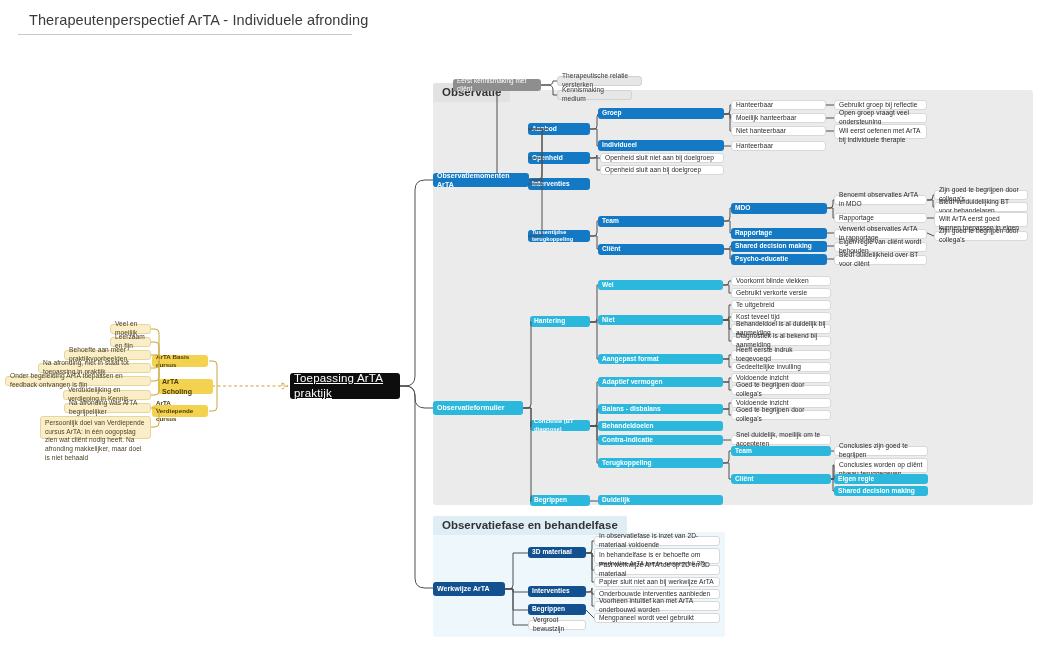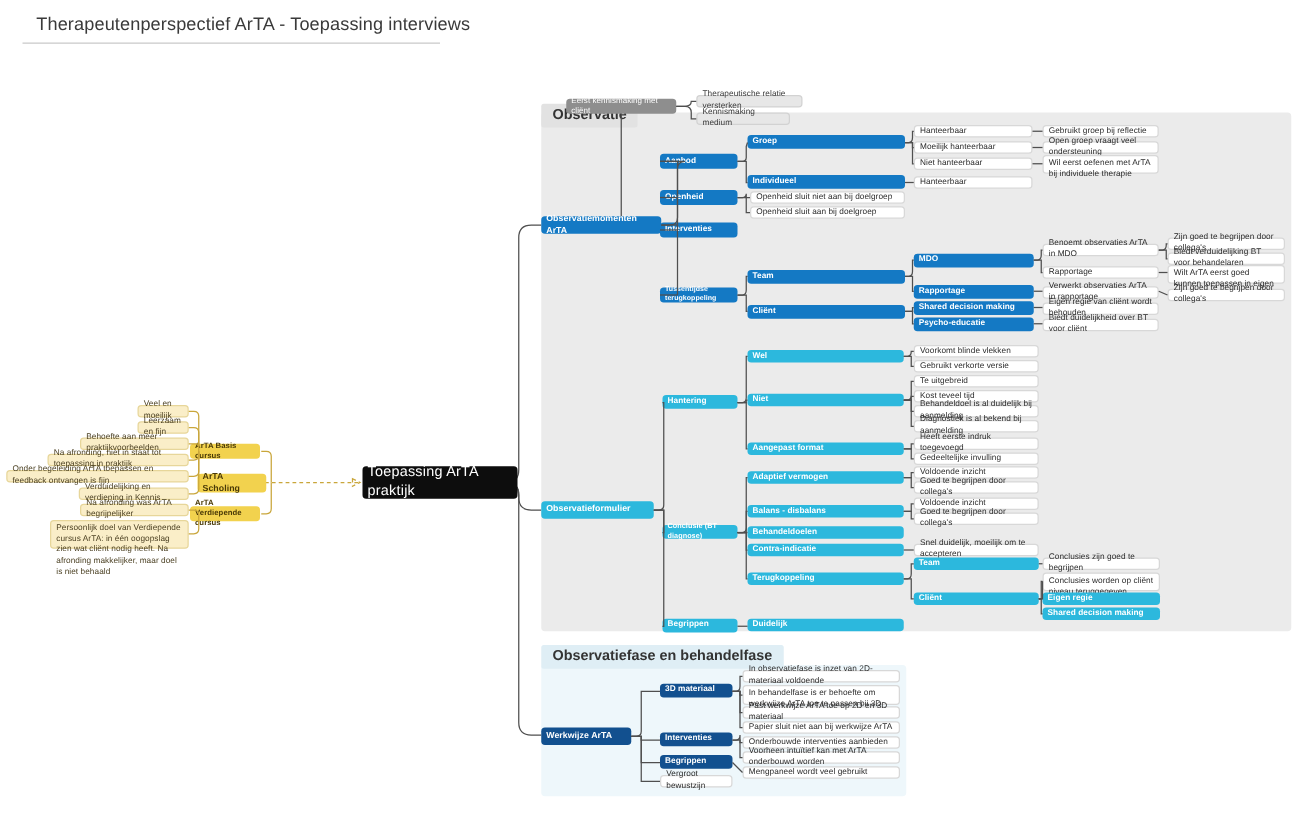--- a/index.html
+++ b/index.html
@@ -34,21 +34,21 @@
   .black{background:#0d0d0d;color:#fff;font-size:11.5px;font-weight:normal;
          justify-content:center;letter-spacing:.2px;}
   svg.wires{position:absolute;left:0;top:0;width:1050px;height:650px;overflow:visible;pointer-events:none;}
   svg.wires path{fill:none;stroke:#4f4f4f;stroke-width:1;}
   svg.wires path.gold{stroke:#c9a63b;}
   svg.wires path.dash{stroke:#c9a63b;stroke-dasharray:3 2.5;}
 </style>
 </head>
 <body>
 
-<div id="page-title">Therapeutenperspectief ArTA - Toepassing interviews</div>
+<div id="page-title">Therapeutenperspectief ArTA - Individuele afronding</div>
 <div id="title-rule"></div>
 
 <div class="panel" id="panel-observatie"></div>
 <div class="panel-head" id="head-observatie">Observatie</div>
 
 <div class="panel" id="panel-fase"></div>
 <div class="panel-head" id="head-fase">Observatiefase en behandelfase</div>
 
 <svg class="wires">
 
@@ -83,21 +83,21 @@
     <path class="gold" d="M151 368 L155 368 Q159 368 159 364 L159 361"></path>
     <path class="gold" d="M151 381 L155 381 Q159 381 159 377 L159 361"></path>
     <path class="gold" d="M151 395 L155 395 Q159 395 159 391 L159 361"></path>
     <path class="gold" d="M151 408 L155 408 Q159 408 159 412 L159 411"></path>
     <path class="gold" d="M151 427 L155 427 Q159 427 159 423 L159 411"></path>
     <path class="gold" d="M209 361 L213 361 Q217 361 217 365 L217 386"></path>
     <path class="gold" d="M209 411 L213 411 Q217 411 217 407 L217 386"></path>
   </g>
 </svg>
 
-<div class="node black" style="left:290px;top:373px;width:124px;height:26px;">Toepassing ArTA praktijk</div>
+<div class="node black" style="left:290px;top:373px;width:110px;height:26px;text-decoration:underline;">Toepassing ArTA praktijk</div>
 
 <div class="node grey" style="left:453px;top:79px;width:88px;height:12px;font-size:6.4px;font-weight:normal;">Eerst kennismaking met cliënt</div>
 <div class="node greyleaf" style="left:557px;top:76px;width:85px;height:10px;">Therapeutische relatie versterken</div>
 <div class="node greyleaf" style="left:557px;top:90px;width:75px;height:10px;">Kennismaking medium</div>
 
 <svg class="wires">
   <path class="pale" d="M541 85 L548 85 Q553 85 553 81 L553 81 L557 81" stroke="#8e8e8e"></path>
   <path d="M541 85 L548 85 Q553 85 553 90 L553 95 L557 95" stroke="#8e8e8e"></path>
   <path d="M497 91 L497 180" stroke="#9a9a9a"></path>
 </svg>

